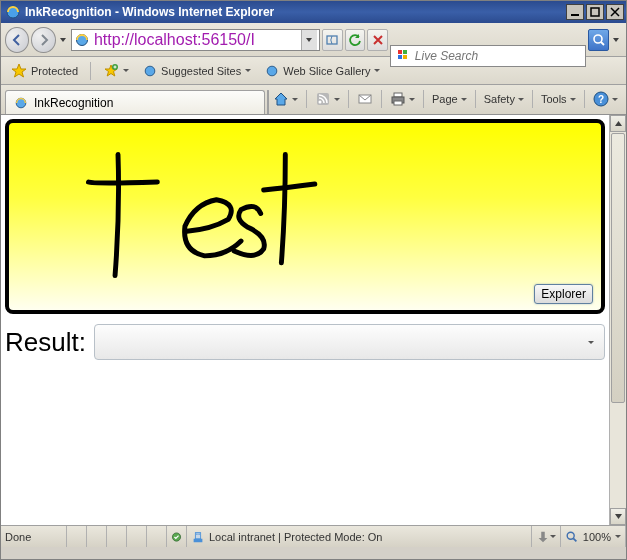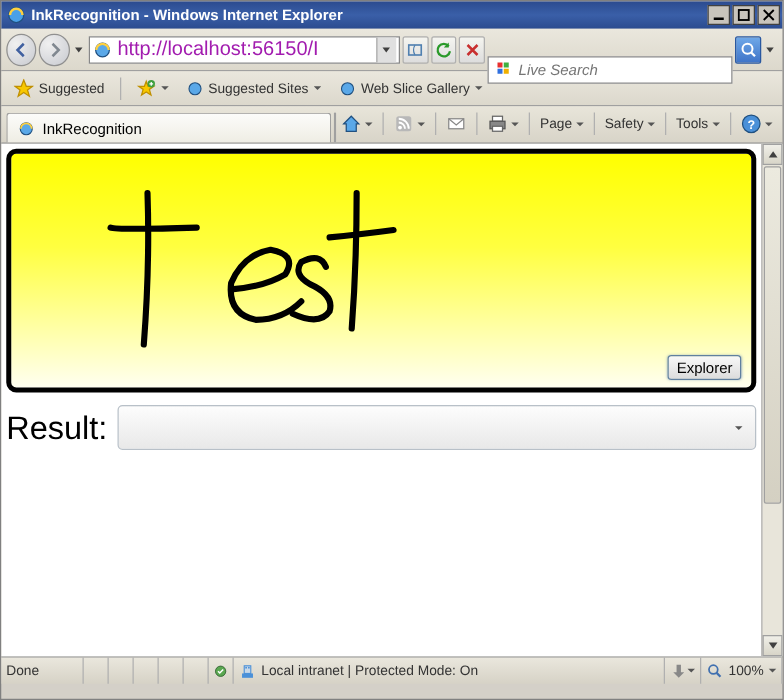--- a/index.html
+++ b/index.html
@@ -282,21 +282,21 @@
   <div class="nav-drop">
       <span class="tri-down"></span>
     </div>
 </div>
 
 <div class="fav-row">
   <div class="fav-btn">
     <svg width="16" height="16" viewBox="0 0 16 16">
         <path d="M8 1 L10 6 L15 6 L11 9 L12.5 14 L8 11 L3.5 14 L5 9 L1 6 L6 6 Z" fill="#f8c800" stroke="#c09000"></path>
       </svg>
-    <span>Suggested</span>
+    <span>Protected</span>
   </div>
   <div class="fav-sep"></div>
   <div class="fav-btn">
     <svg width="16" height="16" viewBox="0 0 16 16">
         <path d="M8 2 L9.5 6 L14 6 L10.5 8.5 L11.8 13 L8 10.5 L4.2 13 L5.5 8.5 L2 6 L6.5 6 Z" fill="#f8c800" stroke="#c09000"></path>
         <circle cx="12" cy="4" r="3" fill="#40a040"></circle>
         <path d="M12 2.5 L12 5.5 M10.5 4 L13.5 4" stroke="#fff" stroke-width="1"></path>
       </svg>
     <span class="tri-down-sm"></span>
   </div>

